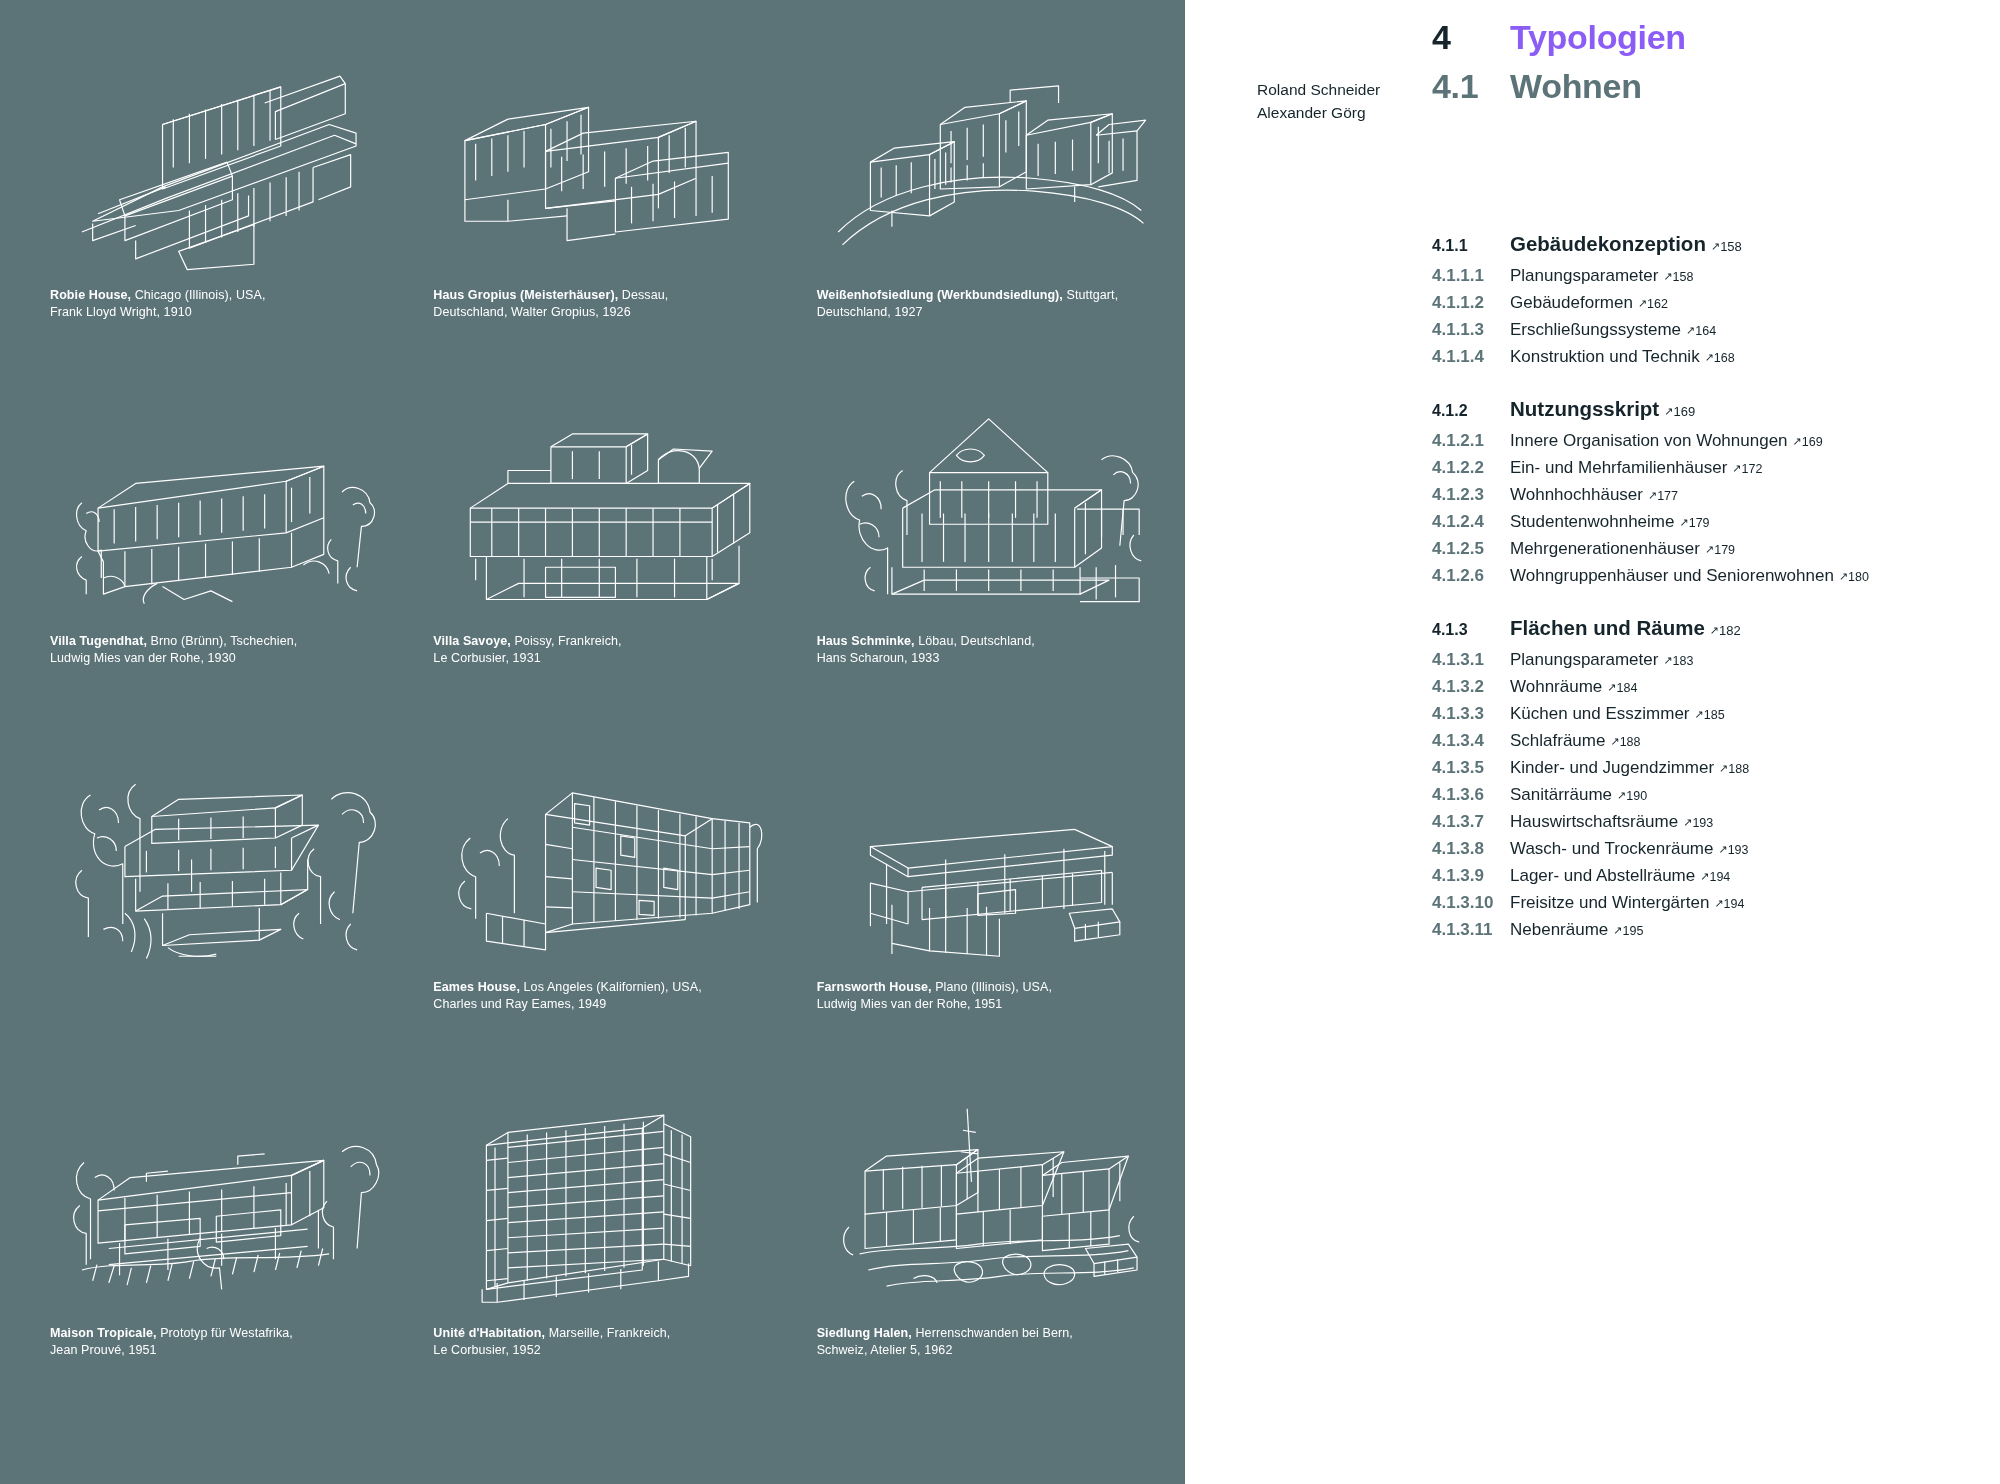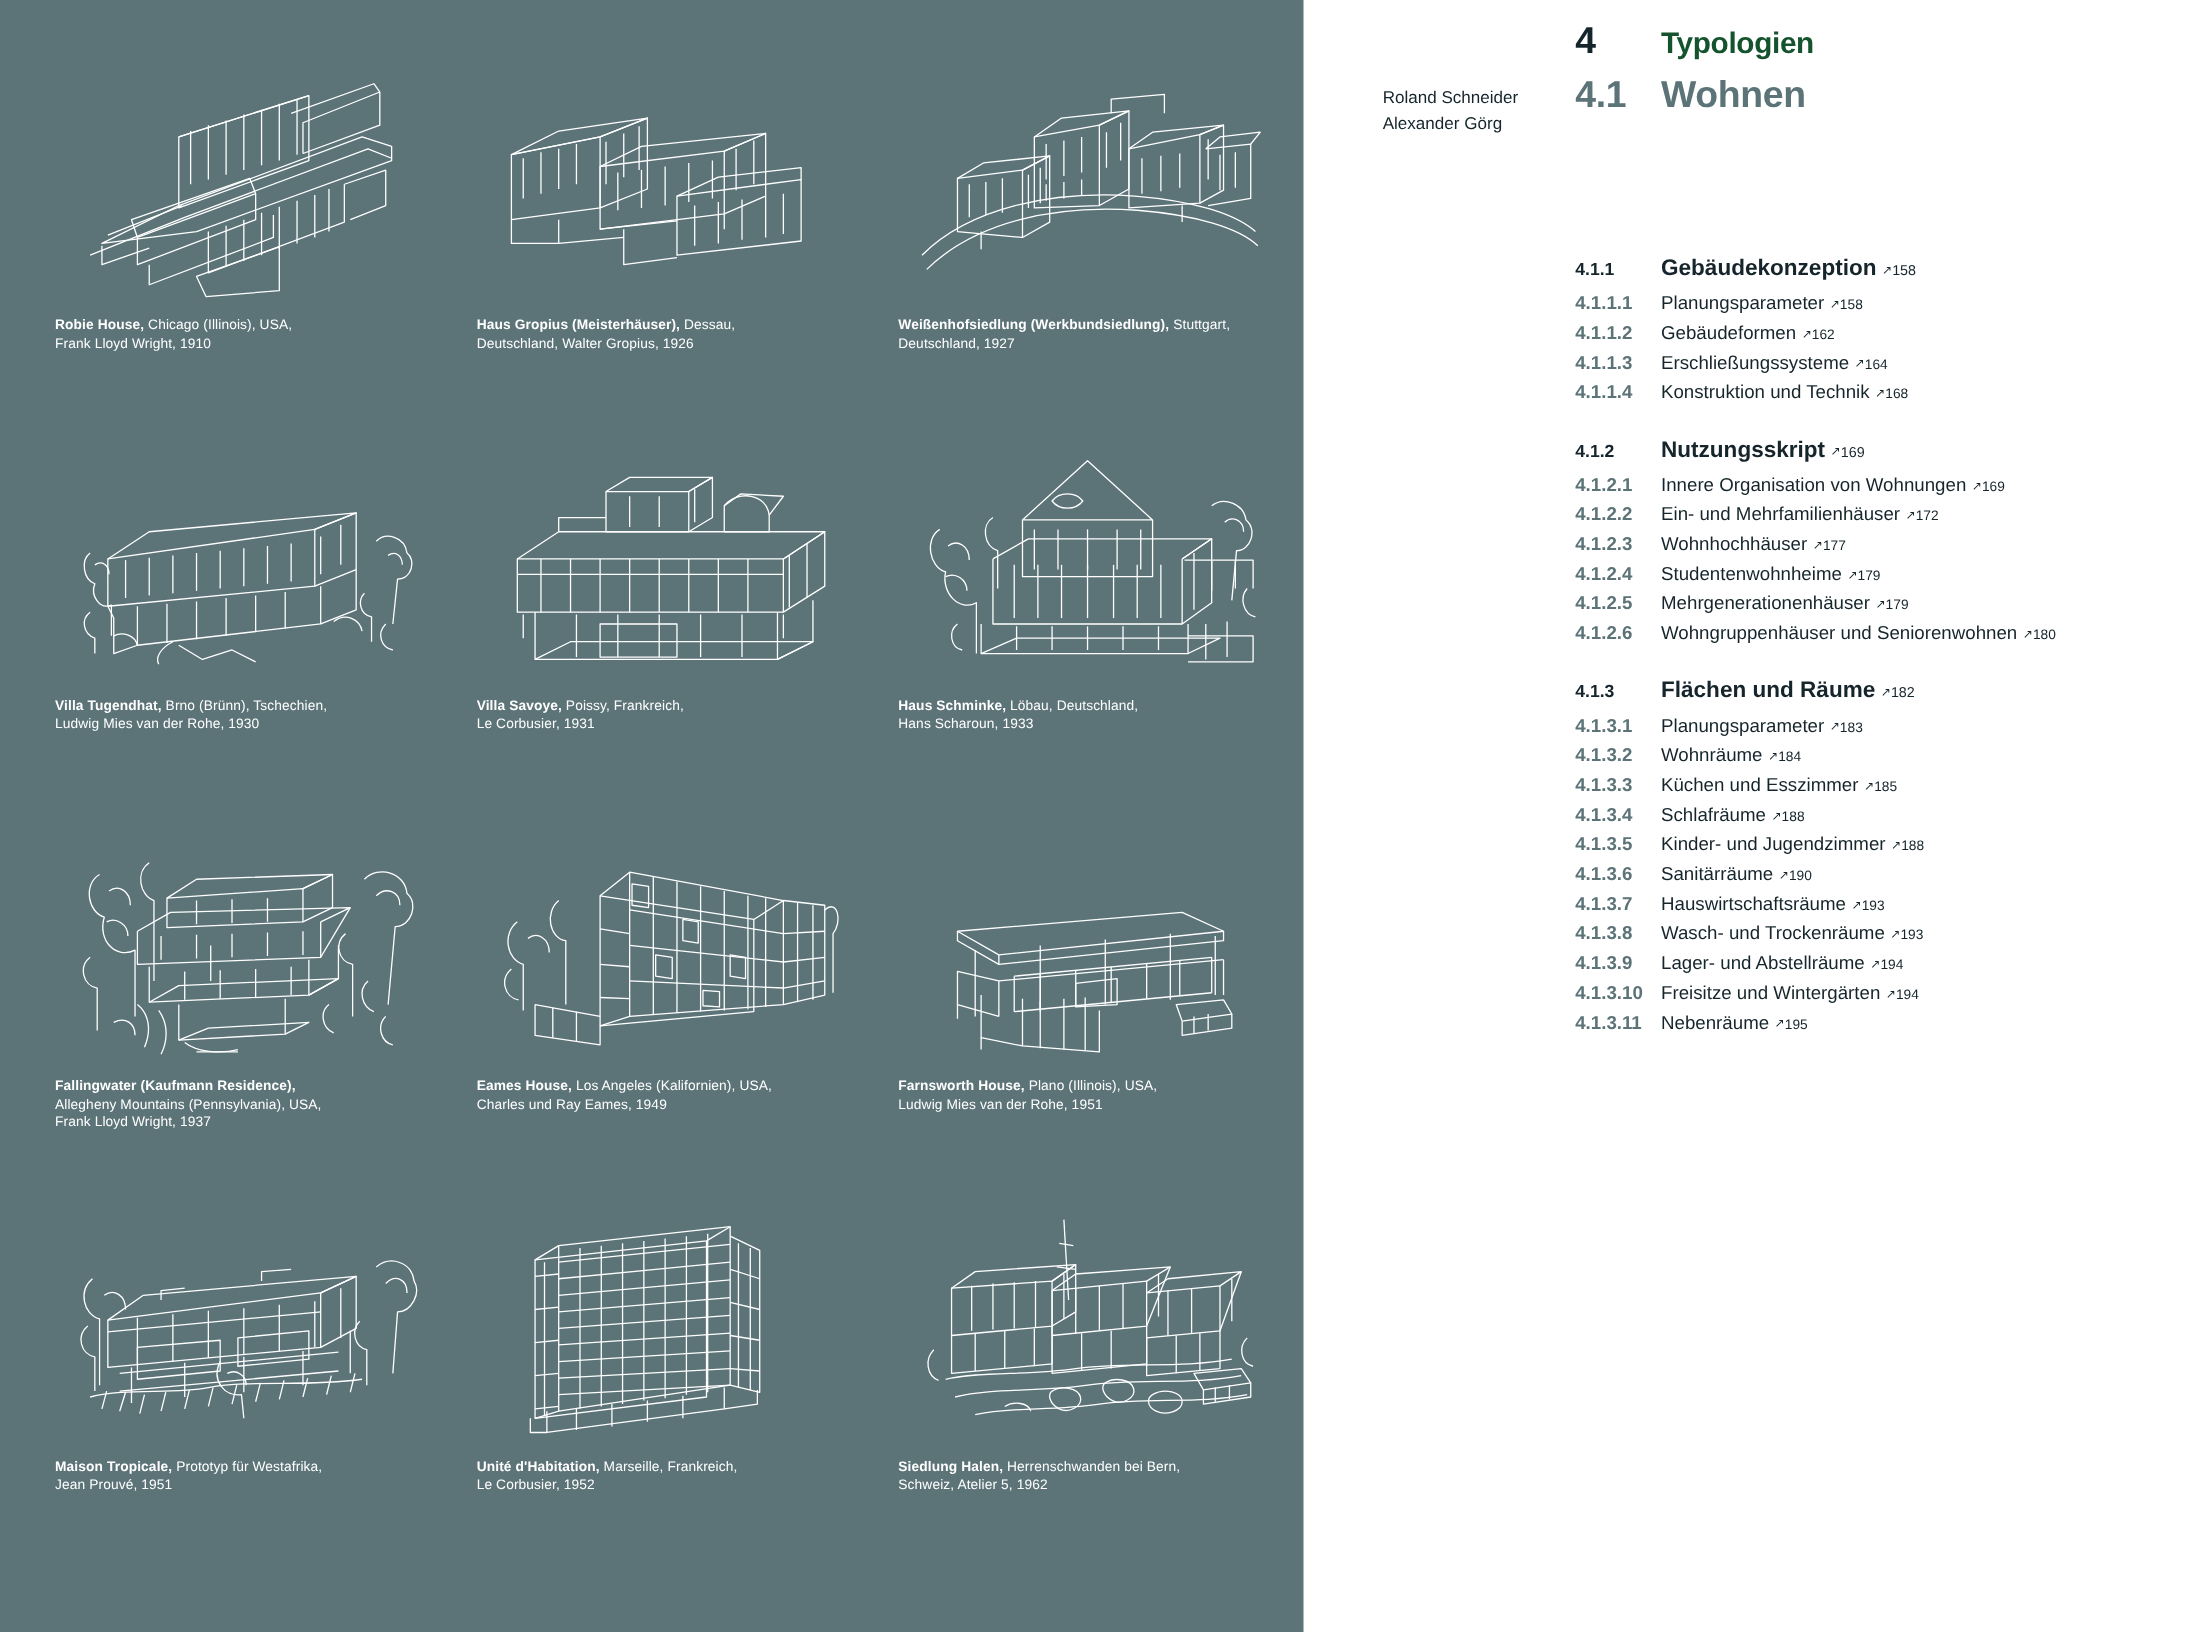--- a/index.html
+++ b/index.html
@@ -104,23 +104,23 @@
   }
   .t-num {
     width: 78px;
     flex: 0 0 78px;
     font-size: 34px;
     font-weight: 700;
     color: #15252b;
     letter-spacing: -0.3px;
   }
   .t-label {
-    font-size: 27px;
+    font-size: 34px;
     font-weight: 700;
-    color: #14532d;
+    color: #8b5cf6;
     letter-spacing: -0.3px;
   }
   .title-row.sub .t-num,
   .title-row.sub .t-label {
     color: #5c7378;
     font-size: 34px;
     font-weight: 700;
   }
   .title-row.sub {
     margin-top: 10px;
@@ -501,25 +501,20 @@
             <path d="M34 80 C42 76 52 82 52 92"></path>
             <path d="M70 30 C58 38 62 58 74 62 L74 130"></path>
             <path d="M252 44 C264 32 286 38 288 56 C298 64 292 84 278 84 L272 150"></path>
             <path d="M262 58 C270 50 282 54 282 66"></path>
             <path d="M236 90 C226 98 230 114 242 116 L242 160"></path>
             <path d="M222 150 C214 156 216 170 226 174"></path>
             <path d="M255 130 C246 138 250 152 260 156"></path>
             <path d="M20 110 C10 118 14 134 26 136 L26 172"></path>
             <path d="M270 160 C262 168 266 182 276 184"></path>
           </svg>
-        </div>
-        <div class="caption">
-          <b>Fallingwater (Kaufmann Residence),</b><br>
-          <span>Allegheny Mountains (Pennsylvania), USA,</span><br>
-          <span>Frank Lloyd Wright, 1937</span>
         </div>
       </div>
 
       <div class="cell">
         <div class="sketch-wrap">
           <svg viewBox="0 0 300 200" fill="none" stroke="#ffffff" stroke-width="1.1" stroke-linejoin="round">
             <path d="M120 38 L250 62 L250 150 L120 160 Z"></path>
             <path d="M120 38 L95 58 L95 168 L120 160"></path>
             <path d="M95 58 L225 78 L250 62"></path>
             <path d="M225 78 L225 156"></path>

